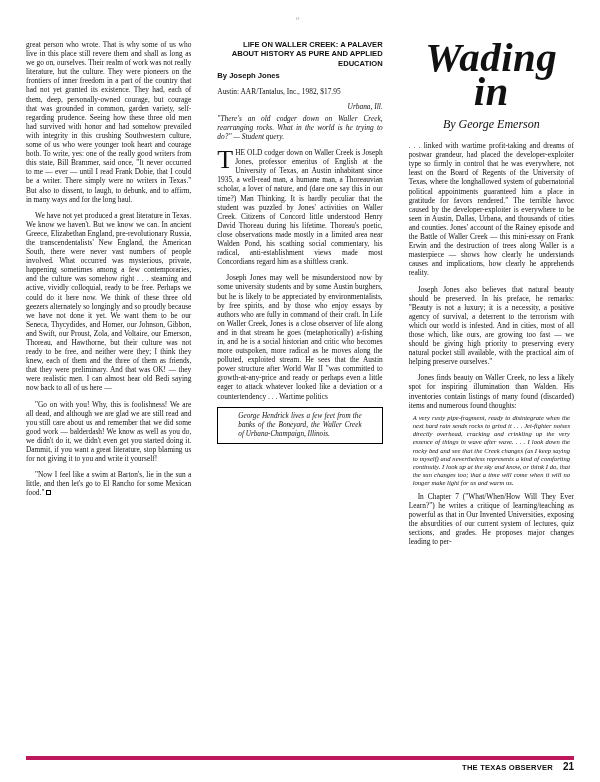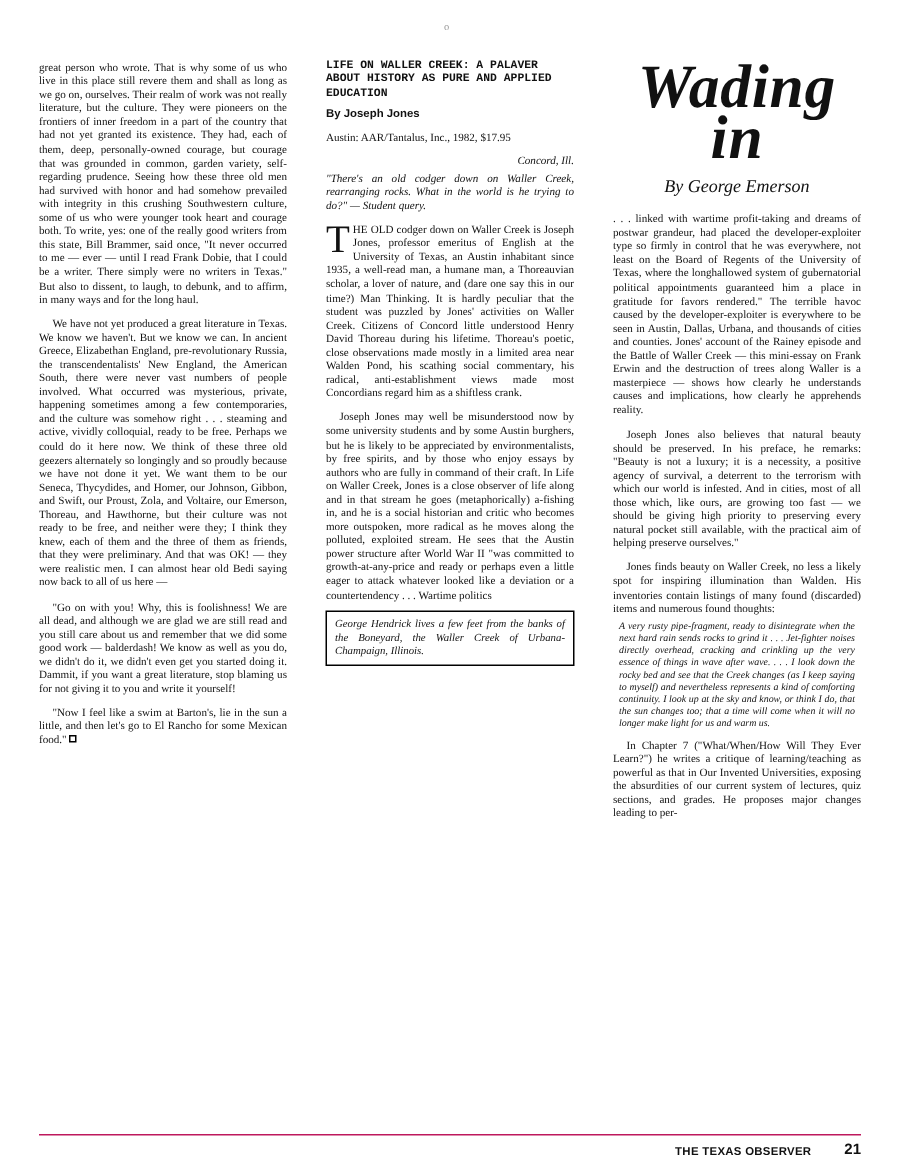--- a/index.html
+++ b/index.html
@@ -63,25 +63,25 @@
   .byline {
     font-family: "Liberation Serif", serif;
     font-style: italic;
     font-size: 12px;
     margin-top: 12px;
     margin-bottom: 2px;
   }
 
   
   .book-head {
-    font-family: Liberation Mono, monospace;
+    font-family: Liberation Sans, sans-serif;
     font-weight: bold;
     font-size: 7.6px;
     line-height: 9.4px;
-    text-align: left;
+    text-align: right;
     margin-bottom: 3px;
   }
   .book-author {
     font-family: "Liberation Sans", sans-serif;
     font-weight: bold;
     font-size: 7.6px;
     line-height: 9.4px;
     margin-bottom: 6px;
   }
   .pub {
@@ -116,39 +116,39 @@
     line-height: 8.2px;
     font-style: italic;
     text-align: justify;
     margin-top: 4px;
     margin-bottom: 4px;
     padding: 0 4px;
   }
 
   .authornote {
     border: 1px solid #000;
-    padding: 4px 5px;
+    padding: 4px 20px;
     font-style: italic;
     font-size: 7.2px;
     line-height: 9px;
     text-align: justify;
     margin-top: 6px;
   }
 
   .footer {
     position: absolute;
     left: 26px;
     right: 26px;
     bottom: 10px;
     height: 16px;
-    border-top: 1px solid #be185d;
+    border-top: 4px solid #be185d;
     display: flex;
     align-items: flex-end;
     justify-content: flex-end;
-    gap: 22px;
+    gap: 10px;
     padding-top: 2px;
   }
   .footer-name {
     font-family: "Liberation Sans", sans-serif;
     font-weight: bold;
     font-size: 7.6px;
     letter-spacing: 0.2px;
   }
   .footer-page {
     font-family: Liberation Sans, sans-serif;
@@ -183,21 +183,21 @@
       <div class="gap"></div>
       <p>"Go on with you! Why, this is foolishness! We are all dead, and although we are glad we are still read and you still care about us and remember that we did some good work — balderdash! We know as well as you do, we didn't do it, we didn't even get you started doing it. Dammit, if you want a great literature, stop blaming us for not giving it to you and write it yourself!</p>
       <div class="gap"></div>
       <p><span>"Now I feel like a swim at Barton's, lie in the sun a little, and then let's go to El Rancho for some Mexican food."</span><span class="endbox"></span></p>
     </div>
 
     <div class="col col2">
       <div class="book-head">LIFE ON WALLER CREEK: A PALAVER ABOUT HISTORY AS PURE AND APPLIED EDUCATION</div>
       <div class="book-author">By Joseph Jones</div>
       <div class="pub">Austin: AAR/Tantalus, Inc., 1982, $17.95</div>
-      <div class="place">Concord, Ill.</div>
+      <div class="place">Urbana, Ill.</div>
       <div class="pullquote">"There's an old codger down on Waller Creek, rearranging rocks. What in the world is he trying to do?" — Student query.</div>
       <p class="dropcap-para noindent">THE OLD codger down on Waller Creek is Joseph Jones, professor emeritus of English at the University of Texas, an Austin inhabitant since 1935, a well-read man, a humane man, a Thoreauvian scholar, a lover of nature, and (dare one say this in our time?) Man Thinking. It is hardly peculiar that the student was puzzled by Jones' activities on Waller Creek. Citizens of Concord little understood Henry David Thoreau during his lifetime. Thoreau's poetic, close observations made mostly in a limited area near Walden Pond, his scathing social commentary, his radical, anti-establishment views made most Concordians regard him as a shiftless crank.</p>
       <div class="gap"></div>
       <p>Joseph Jones may well be misunderstood now by some university students and by some Austin burghers, but he is likely to be appreciated by environmentalists, by free spirits, and by those who enjoy essays by authors who are fully in command of their craft. In Life on Waller Creek, Jones is a close observer of life along and in that stream he goes (metaphorically) a-fishing in, and he is a social historian and critic who becomes more outspoken, more radical as he moves along the polluted, exploited stream. He sees that the Austin power structure after World War II "was committed to growth-at-any-price and ready or perhaps even a little eager to attack whatever looked like a deviation or a countertendency . . . Wartime politics</p>
       <div class="authornote">George Hendrick lives a few feet from the banks of the Boneyard, the Waller Creek of Urbana-Champaign, Illinois.</div>
     </div>
 
     <div class="col col3">
       <div class="title-block">
         <div class="title-line">Wading in</div>

